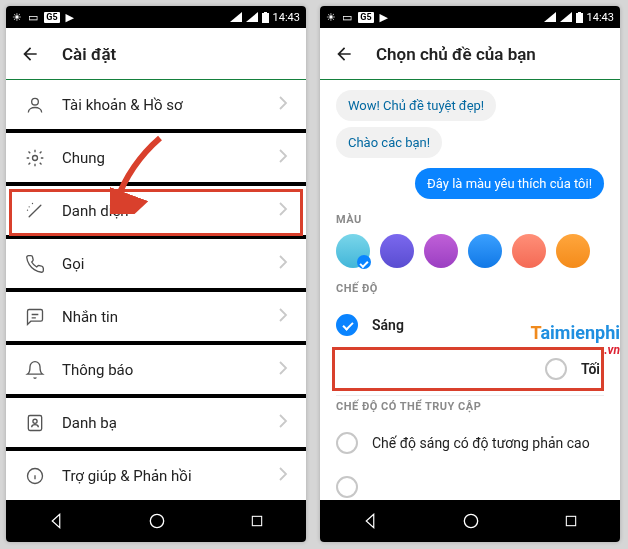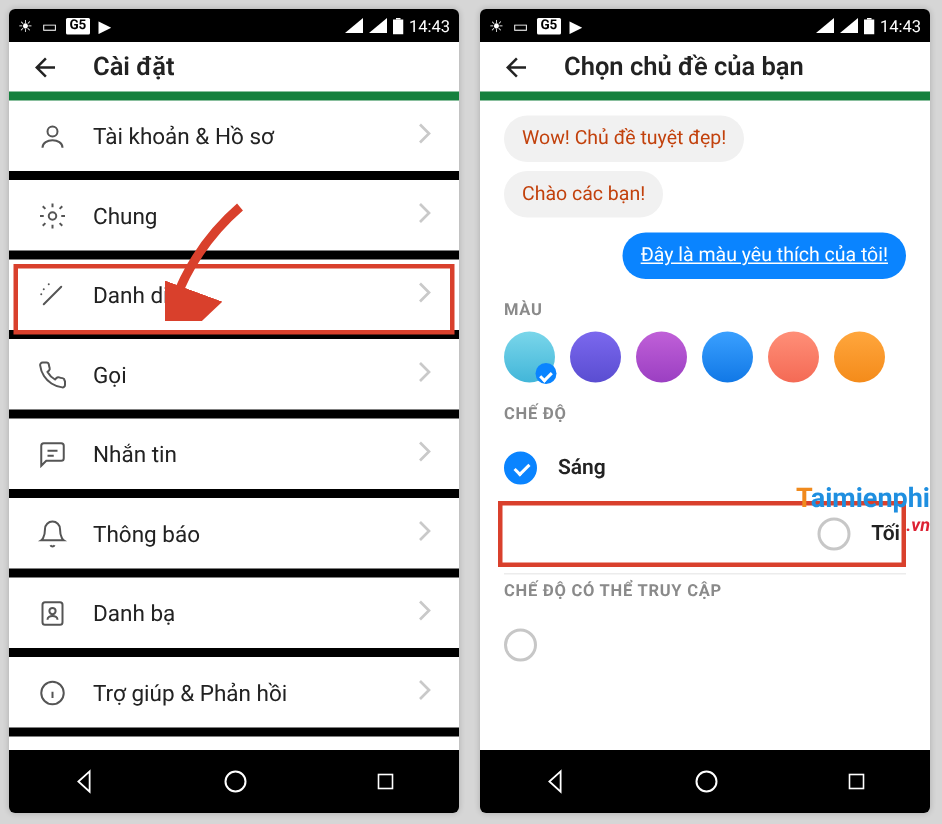--- a/index.html
+++ b/index.html
@@ -32,38 +32,38 @@
     align-items: center;
     font-size: 11px;
     padding: 0 6px;
   }
   .statusbar .left { display: flex; gap: 6px; align-items: center; }
   .statusbar .right { margin-left: auto; display: flex; gap: 4px; align-items: center; }
   .statusbar svg { fill: #fff; }
   .gs-box { background:#fff; color:#000; font-size:9px; font-weight:700; padding:0 2px; border-radius:1px; line-height:11px; }
   
   .appheader {
-    height: 39px;
+    height: 52px;
     background: #fff;
     display: flex;
     align-items: center;
     gap: 22px;
     padding: 0 14px;
-    border-bottom: 6px solid #15803d;
+    border-bottom: 1px solid #15803d;
   }
   .appheader .title { font-size: 17px; font-weight: 600; color: #222; }
   .back-arrow { width: 20px; height: 20px; }
   
   .list { flex: 1; overflow: hidden; }
   .row {
     display: flex;
     align-items: center;
     height: 53px;
     padding: 0 18px;
-    border-bottom: 6px solid #000000;
+    border-bottom: 4px solid #000000;
     position: relative;
   }
   .row .icon { width: 22px; display:flex; justify-content:center; }
   .row .label { margin-left: 16px; font-size: 15px; color: #222; }
   .row .chev { margin-left: auto; color: #c9c9c9; }
   .row.highlighted { outline: 3px solid #d9402c; outline-offset: -6px; }
   
   .navbar {
     height: 42px;
     background: #000;
@@ -75,33 +75,32 @@
   
   .theme-body { flex:1; padding: 10px 16px 0; overflow:hidden; font-size:14px; color:#222; }
   .bubble-grey {
     background: #f1f1f1;
     border-radius: 16px;
     padding: 8px 12px;
     margin-bottom: 6px;
     display: inline-block;
     max-width: 80%;
     font-size: 13px;
-    color:#c2410c;
+    color:#0369a1;
   }
   .bubble-blue {
     background: #0a84ff;
     color: #fff;
     border-radius: 16px;
     padding: 8px 12px;
     margin: 4px 0 14px auto;
     display: block;
     width: fit-content;
     max-width: 80%;
     font-size: 13px;
-    text-decoration: underline;
   }
   .section-label { font-size: 11px; color: #8a8a8a; letter-spacing: .5px; margin: 4px 0 8px; font-weight: bold; }
   .swatches { display: flex; gap: 10px; margin-bottom: 14px; }
   .swatch { width: 34px; height: 34px; border-radius: 50%; position: relative; }
   .swatch.sel::after {
     content: ""; position: absolute; right: -1px; bottom: -1px;
     width: 14px; height: 14px; border-radius: 50%;
     background: #0a84ff;
   }
   .swatch.sel::before {
@@ -373,20 +372,24 @@
       </div>
       <div class="radio-row highlighted">
         <span class="radio"></span>
         <span style="font-weight:600">Tối</span>
       </div>
       <hr class="sep">
 
       <div class="section-label">CHẾ ĐỘ CÓ THỂ TRUY CẬP</div>
       <div class="radio-row">
         <span class="radio"></span>
+        <span>Chế độ sáng có độ tương phản cao</span>
+      </div>
+      <div class="radio-row">
+        <span class="radio"></span>
       </div>
     </div>
 
     <div class="navbar">
       <svg width="18" height="18" viewBox="0 0 24 24">
           <path d="M17 3L7 12l10 9z" stroke-width="1.6"></path>
         </svg>
       <svg width="20" height="20" viewBox="0 0 24 24">
           <circle cx="12" cy="12" r="8" stroke-width="1.6"></circle>
         </svg>

